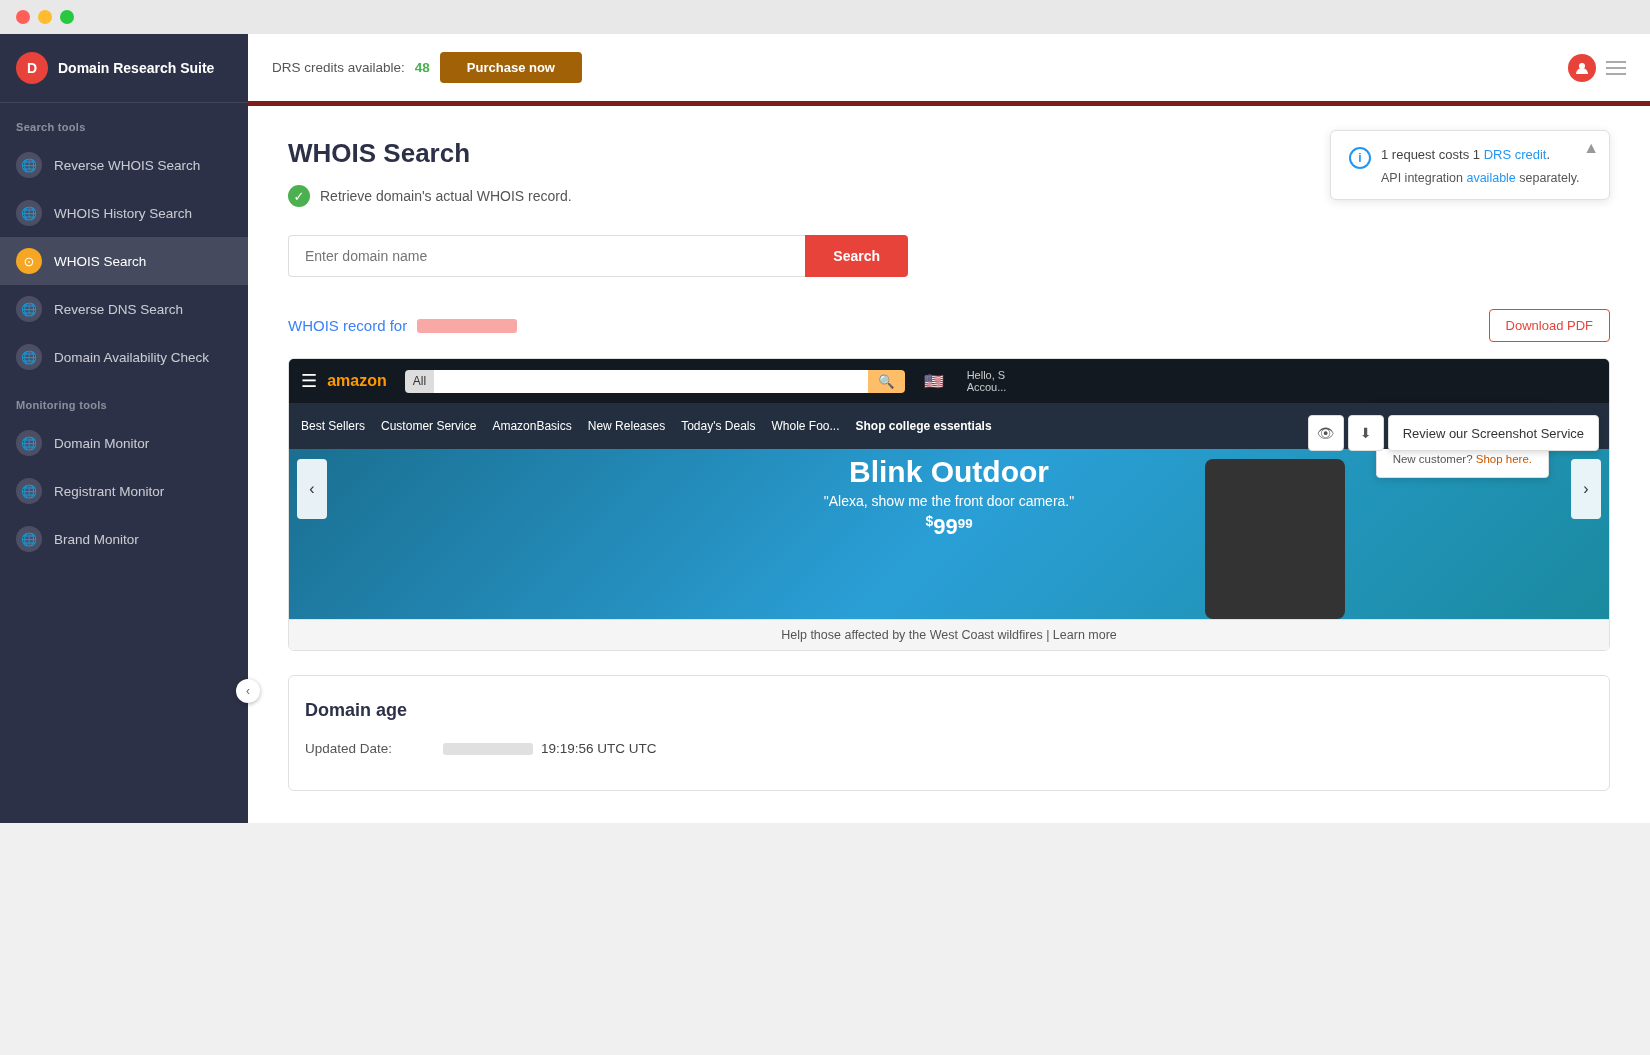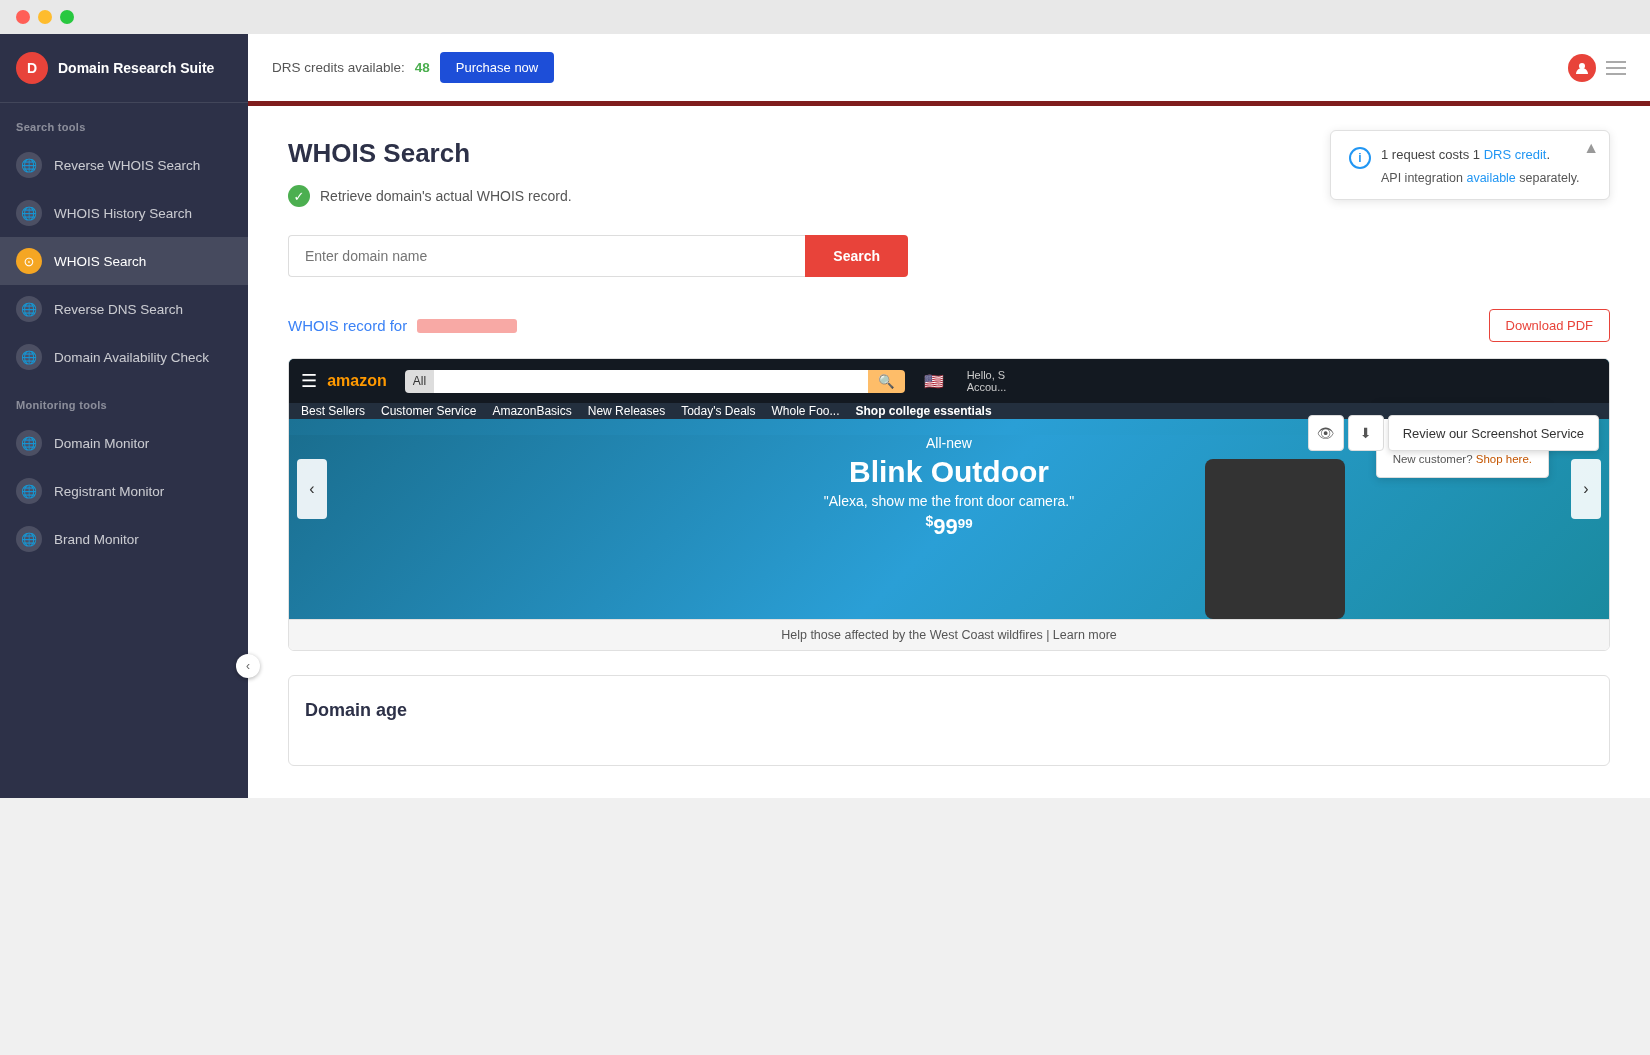--- a/index.html
+++ b/index.html
@@ -35,21 +35,21 @@
 
     .sidebar-collapse-btn { position: absolute; right: -12px; bottom: 120px; width: 24px; height: 24px; background: #fff; border-radius: 50%; display: flex; align-items: center; justify-content: center; box-shadow: 0 1px 4px rgba(0,0,0,0.3); cursor: pointer; z-index: 10; }
 
     
     .main-content { flex: 1; background: #fff; overflow-y: auto; }
 
     
     .main-header { display: flex; align-items: center; justify-content: space-between; padding: 18px 24px; border-bottom: 5px solid #7f1d1d; background: #fff; }
     .credits-info { display: flex; align-items: center; gap: 10px; font-size: 13.5px; color: #555; }
     .credits-count { color: #4caf50; font-weight: 700; }
-    .purchase-btn { background: #1d4ed8; color: #fff; border: none; border-radius: 4px; padding: 8px 16px; font-size: 13px; font-weight: 400; cursor: pointer; }
+    .purchase-btn { background: #a16207; color: #fff; border: none; border-radius: 4px; padding: 8px 27px; font-size: 13px; font-weight: 700; cursor: pointer; }
     .header-right { display: flex; align-items: center; gap: 10px; }
     .user-avatar { width: 28px; height: 28px; background: #e8433a; border-radius: 50%; display: flex; align-items: center; justify-content: center; color: #fff; font-size: 12px; }
     .header-menu-lines { display: flex; flex-direction: column; gap: 4px; cursor: pointer; }
     .header-menu-lines span { width: 20px; height: 2px; background: #aaa; display: block; }
 
     
     .page-body { padding: 32px 40px; position: relative; }
 
     .page-title { font-size: 26px; font-weight: 600; color: #2d3148; margin-bottom: 16px; }
     .page-description { display: flex; align-items: center; gap: 10px; color: #555; font-size: 14px; margin-bottom: 28px; }
@@ -80,21 +80,21 @@
     
     .amz-topbar { position: absolute; top: 0; left: 0; right: 0; background: #131921; height: 44px; display: flex; align-items: center; padding: 0 12px; gap: 10px; z-index: 5; }
     .amz-menu { color: #fff; font-size: 18px; cursor: pointer; }
     .amz-logo-text { color: #ff9900; font-size: 16px; font-weight: bold; margin-right: 8px; }
     .amz-search { flex: 1; max-width: 500px; display: flex; border-radius: 4px; overflow: hidden; }
     .amz-search-all { background: #ddd; padding: 4px 8px; font-size: 12px; color: #333; border: none; }
     .amz-search-input { flex: 1; border: none; padding: 4px 8px; font-size: 13px; outline: none; }
     .amz-search-btn { background: #febd69; padding: 4px 10px; border: none; cursor: pointer; color: #333; }
     .amz-flag { color: #fff; font-size: 16px; margin-left: 10px; }
     .amz-hello { color: #ccc; font-size: 11px; margin-left: 12px; }
-    .amz-nav { position: absolute; top: 44px; left: 0; right: 0; background: #232f3e; height: 16px; display: flex; align-items: center; padding: 0 12px; gap: 16px; z-index: 5; }
+    .amz-nav { position: absolute; top: 44px; left: 0; right: 0; background: #232f3e; height: 46px; display: flex; align-items: center; padding: 0 12px; gap: 16px; z-index: 5; }
     .amz-nav-item { color: #fff; font-size: 12px; cursor: pointer; white-space: nowrap; }
     .amz-nav-item.bold { font-weight: 700; }
     .amz-main-content { position: absolute; top: 76px; left: 0; right: 0; bottom: 0; display: flex; align-items: flex-start; justify-content: center; background: linear-gradient(135deg, #1a6e8f 0%, #2a9fd6 50%, #1a8a9f 100%); }
     .amz-promo-text { text-align: center; color: #fff; z-index: 3; }
     .amz-promo-small { font-size: 14px; margin-bottom: 4px; }
     .amz-promo-big { font-size: 30px; font-weight: 900; margin-bottom: 4px; }
     .amz-promo-quote { font-size: 14px; margin-bottom: 4px; }
     .amz-promo-price { font-size: 22px; font-weight: bold; }
     .amz-price-sup { font-size: 14px; vertical-align: super; }
     .amz-price-dec { font-size: 16px; }
@@ -296,17 +296,22 @@
           </div>
         </div>
 
         <div class="screenshot-bottom-bar">
           <span>Help those affected by the West Coast wildfires | Learn more</span>
         </div>
       </div>
 
       <div class="domain-age-section">
         <div class="domain-age-title">Domain age</div>
+        <div class="domain-date-row">
+          <span class="domain-date-label">Updated Date:</span>
+          <span class="domain-date-redacted"></span>
+          <span class="domain-date-value">19:19:56 UTC UTC</span>
+        </div>
       </div>
 
     </div>
   </div>
 </div>
 
 </body></html>

